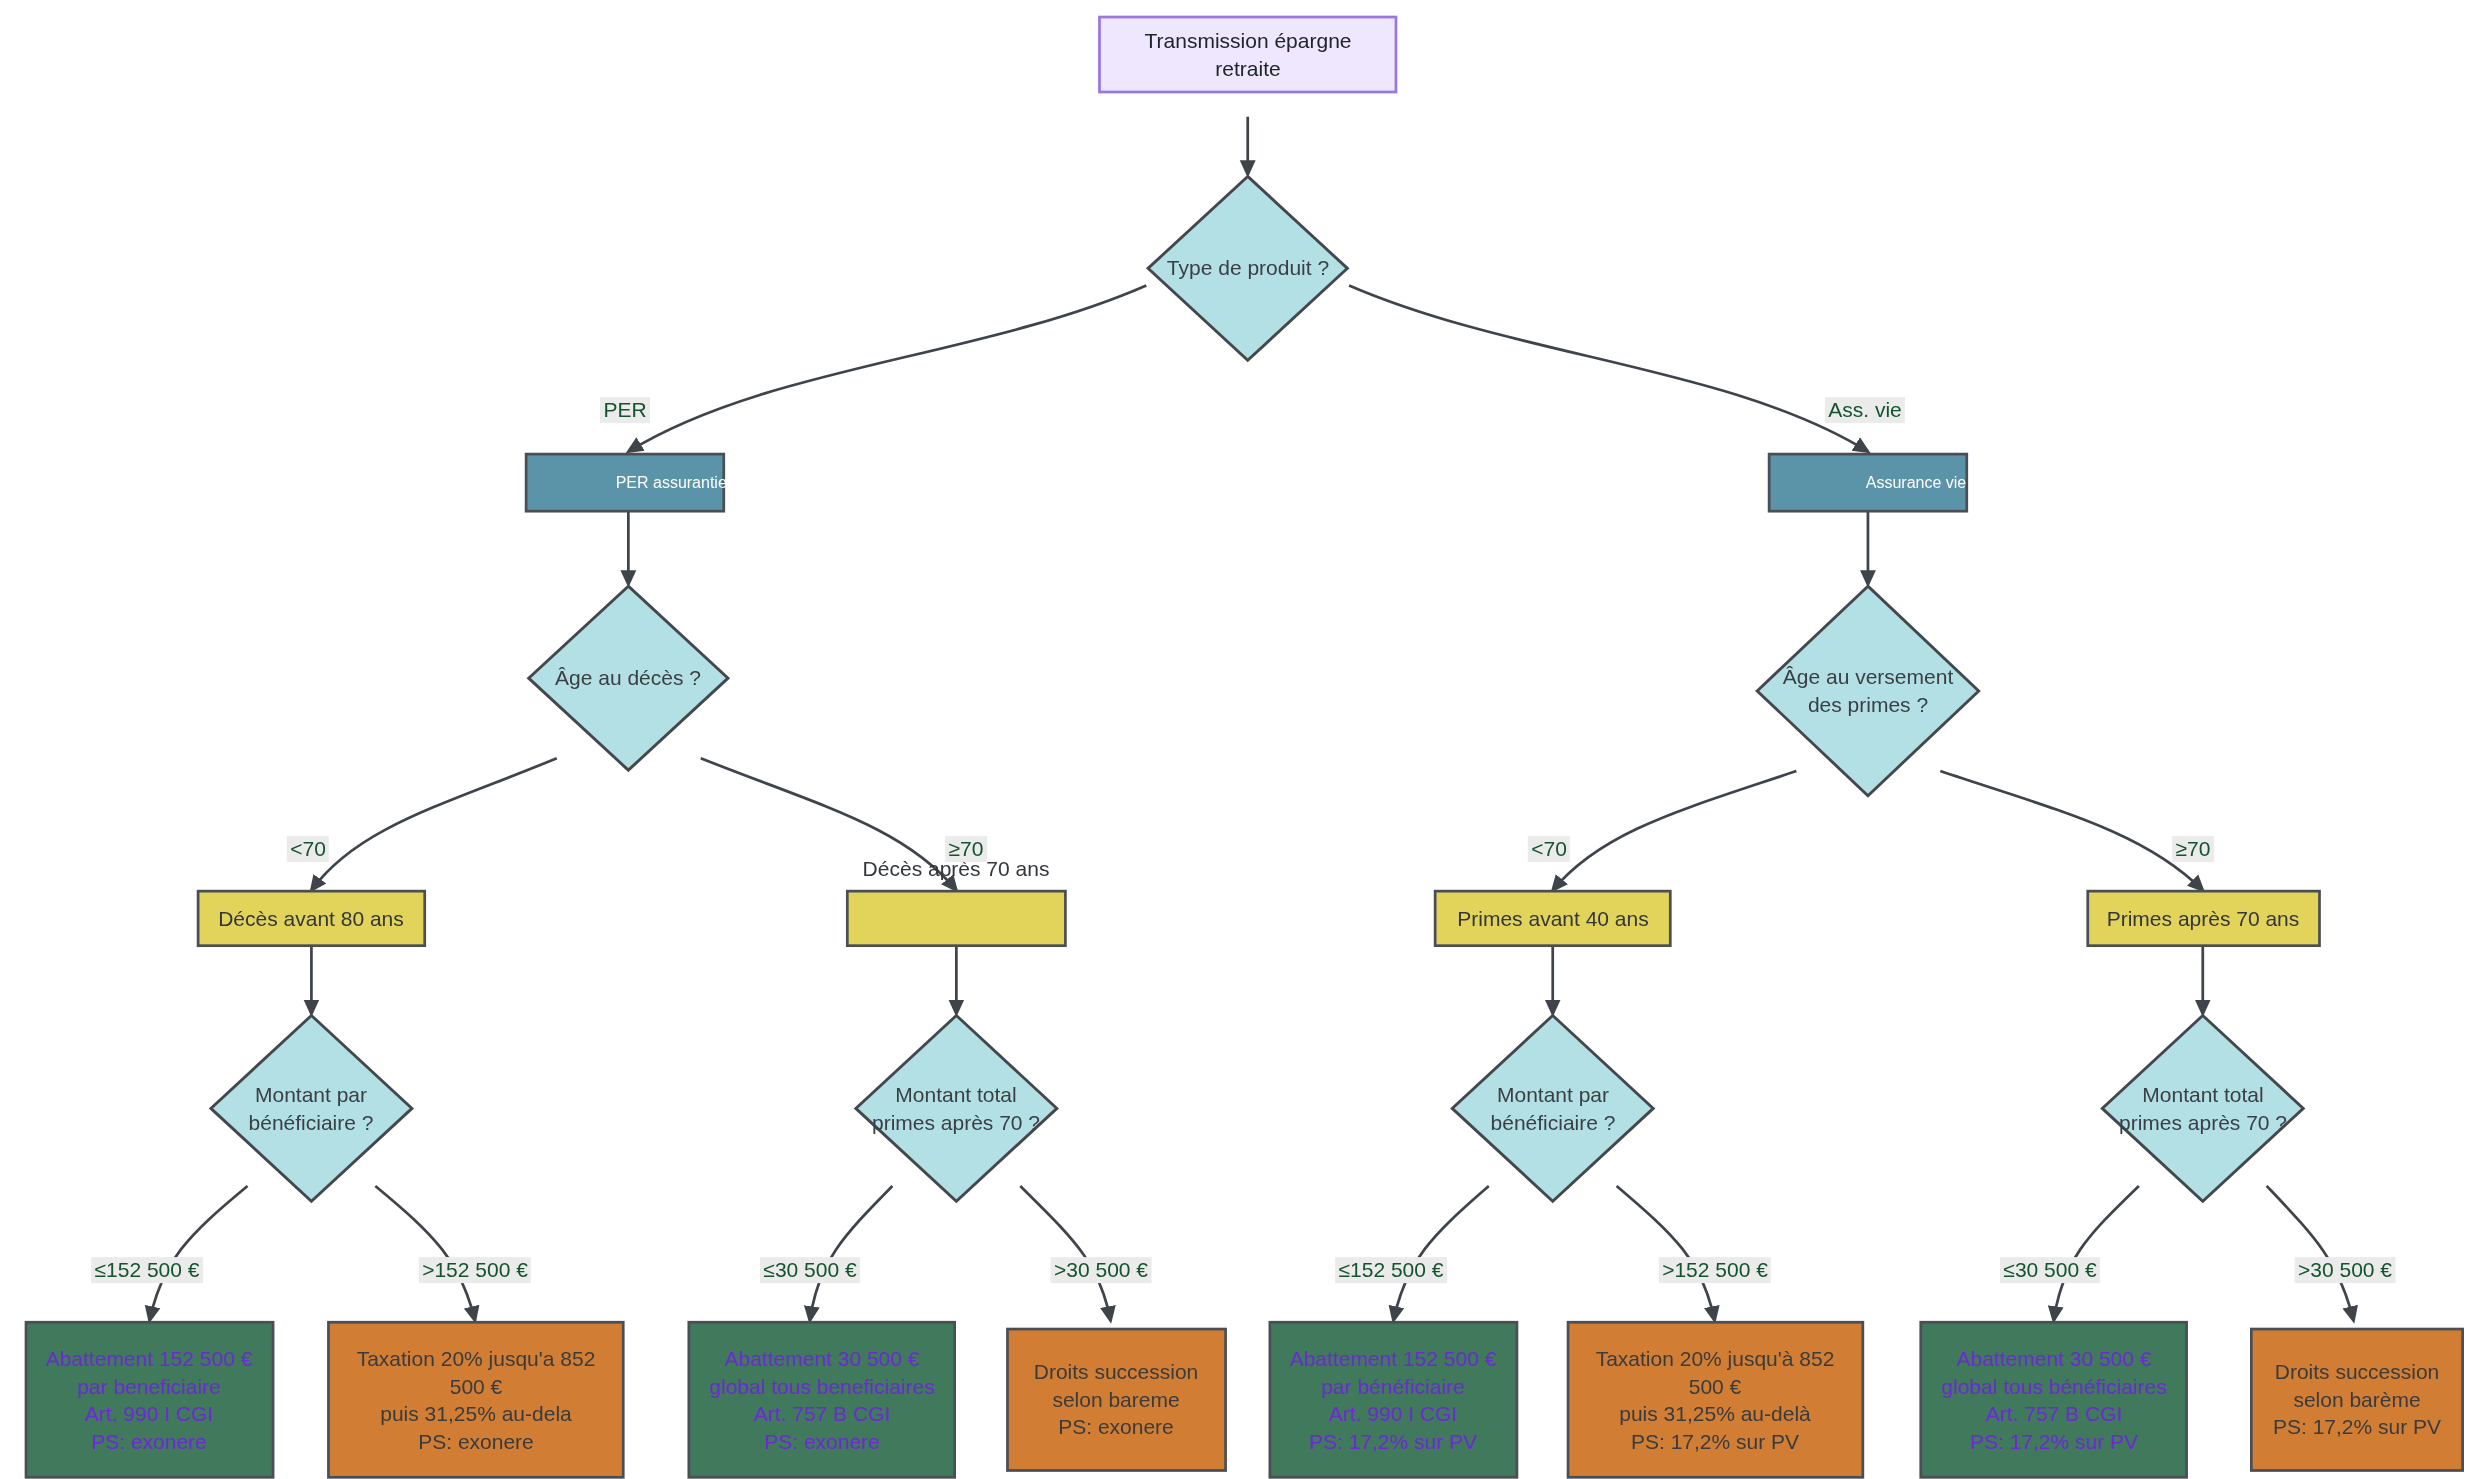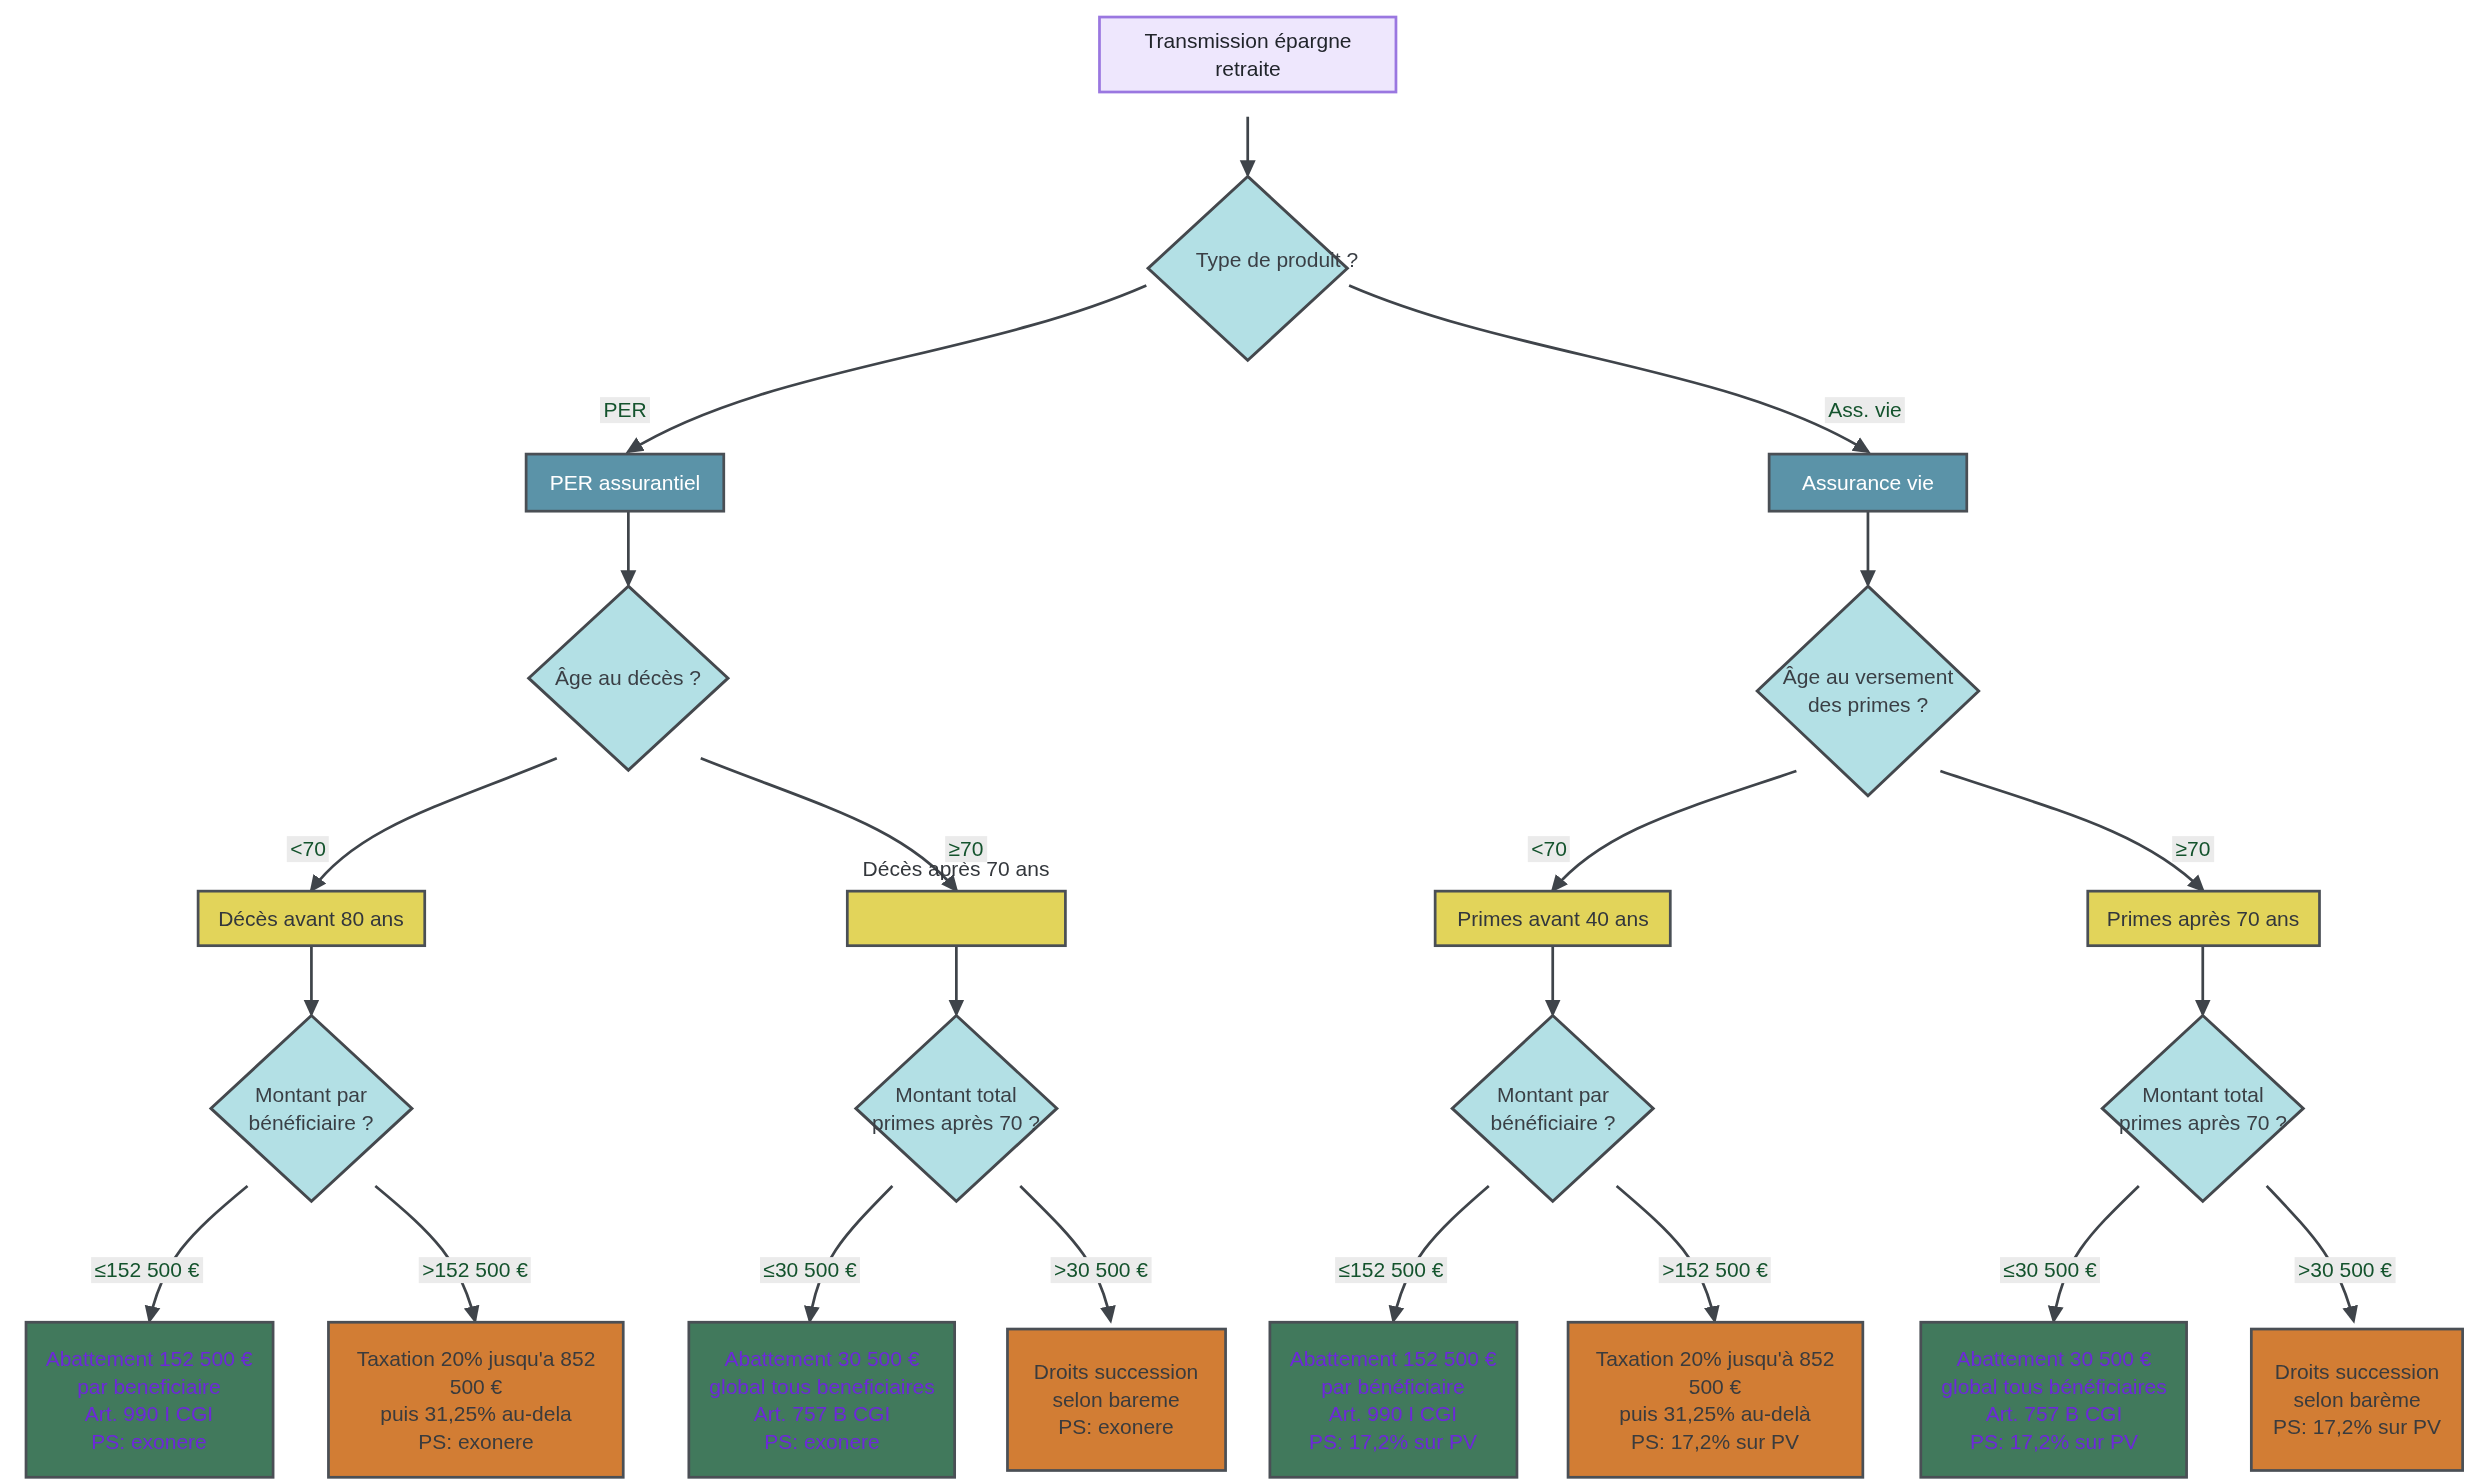--- a/index.html
+++ b/index.html
@@ -56,22 +56,23 @@
   }
   .lbl-start {
     font-size: 21px;
     color: #21252b;
   }
   .lbl-diamond {
     font-size: 21px;
     color: #3a3f45;
   }
   .lbl-branch {
-    font-size: 21px;
+    font-size: 16px;
     color: #ffffff;
+    margin-left: 48px;
   }
   .lbl-stage {
     font-size: 21px;
     color: #33373c;
   }
   .lbl-good {
     font-size: 21px;
     color: #6d28d9;
   }
   .lbl-warn {
@@ -153,21 +154,21 @@
       <rect class="node-rect fill-warn" x="1182" y="1560" width="256" height="166"></rect>
       <rect class="node-rect fill-good" x="1490" y="1552" width="290" height="182"></rect>
       <rect class="node-rect fill-warn" x="1840" y="1552" width="346" height="182"></rect>
       <rect class="node-rect fill-good" x="2254" y="1552" width="312" height="182"></rect>
       <rect class="node-rect fill-warn" x="2642" y="1560" width="248" height="166"></rect>
     </g>
   </svg>
 
   <div class="lbl lbl-start" style="left:1248px; top:55px;">Transmission épargne
 retraite</div>
-  <div class="lbl lbl-diamond" style="left:1248px; top:260px;margin-left:29px;">Type de produit ?</div>
+  <div class="lbl lbl-diamond" style="left:1248px; top:268px;">Type de produit ?</div>
   <div class="lbl lbl-branch" style="left:625px;  top:483px;">PER assurantiel</div>
   <div class="lbl lbl-branch" style="left:1868px; top:483px;">Assurance vie</div>
   <div class="lbl lbl-diamond" style="left:628px;  top:678px;">Âge au décès ?</div>
   <div class="lbl lbl-diamond" style="left:1868px; top:691px;">Âge au versement
 des primes ?</div>
   <div class="lbl lbl-stage" style="left:311px;  top:919px;">Décès avant 80 ans</div>
   <div class="lbl lbl-stage" style="left:956px; top:869px;">Décès après 70 ans</div>
   <div class="lbl lbl-stage" style="left:1553px; top:919px;">Primes avant 40 ans</div>
   <div class="lbl lbl-stage" style="left:2203px; top:919px;">Primes après 70 ans</div>
   <div class="lbl lbl-diamond" style="left:311px;  top:1109px;">Montant par

